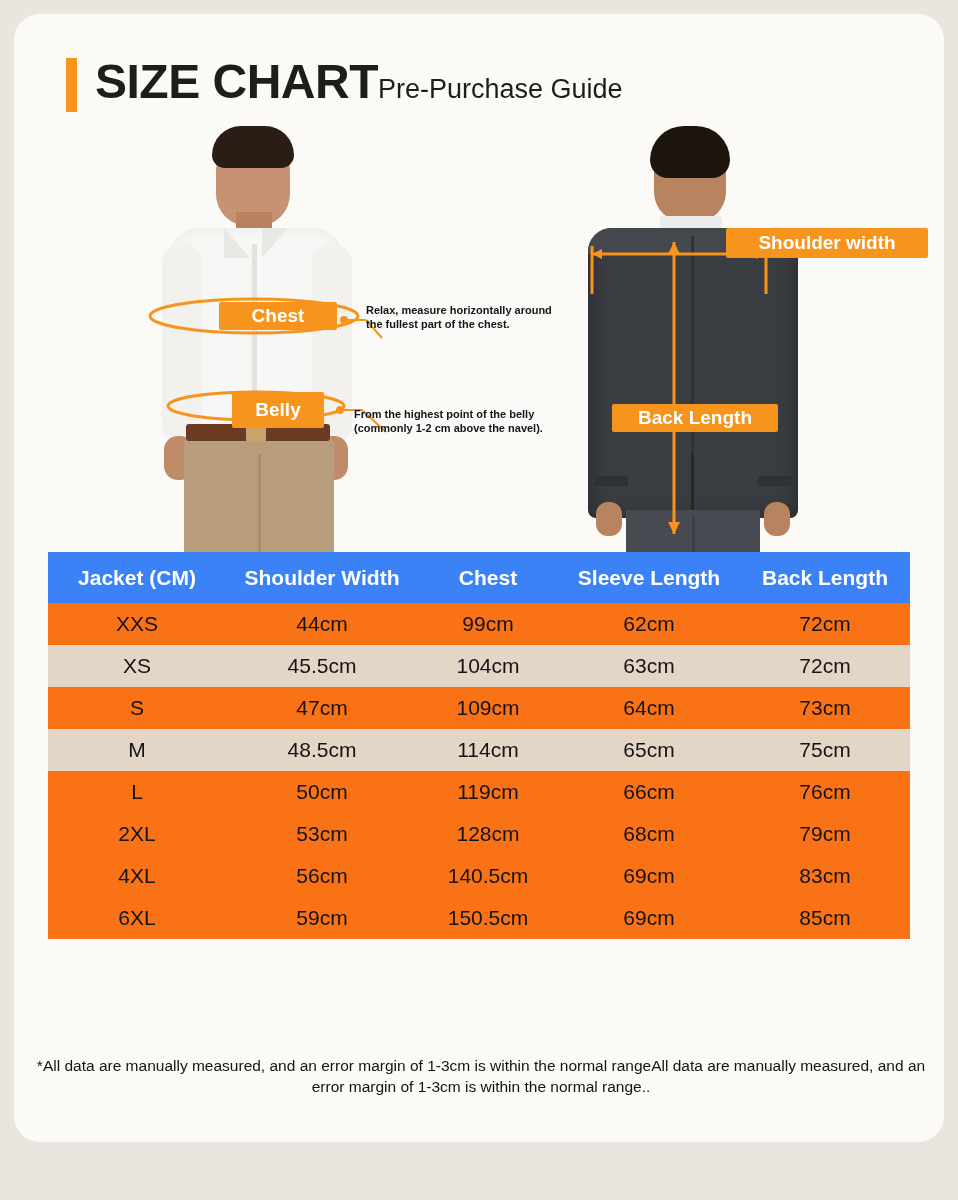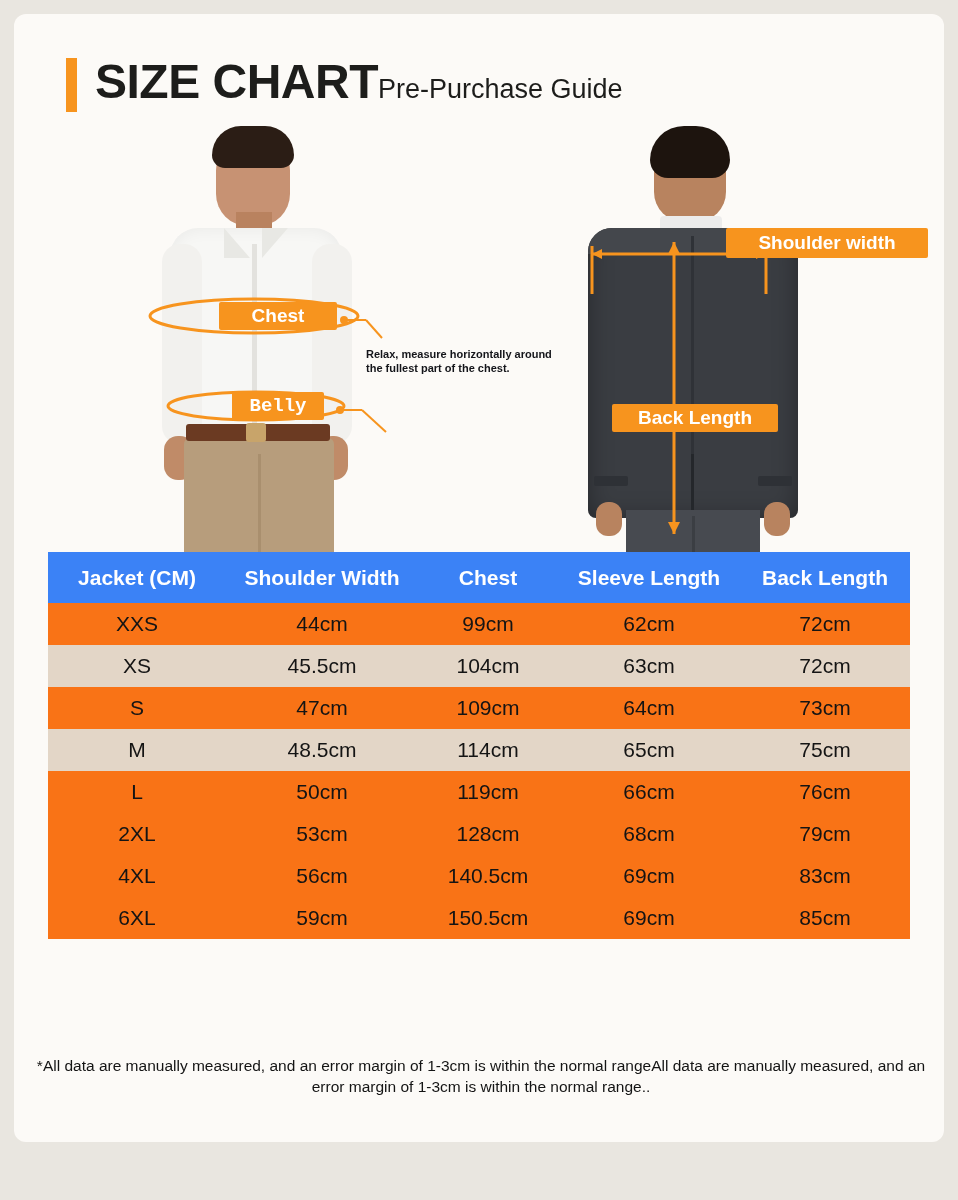--- a/index.html
+++ b/index.html
@@ -15,21 +15,21 @@
     background: #e9e6e0;
     overflow: hidden;
   }
   .card {
     position: absolute;
     left: 14px;
     top: 14px;
     width: 930px;
     height: 1128px;
     background: #fcfaf7;
-    border-radius: 12px;
+    border-radius: 26px;
     overflow: hidden;
   }
 
   
   .header {
     position: absolute;
     left: 52px;
     top: 44px;
     display: flex;
     align-items: baseline;
@@ -128,32 +128,32 @@
     position: absolute;
     background: #f7941e;
     color: #ffffff;
     font-weight: bold;
     display: flex;
     align-items: center;
     justify-content: center;
     border-radius: 2px;
   }
   .tag-chest { left: 205px; top: 178px; width: 118px; height: 28px; font-size: 19px; }
-  .tag-belly { left: 218px; top: 268px; width: 92px; height: 28px; font-size: 19px; font-family: Liberation Mono, monospace; }
+  .tag-belly { left: 218px; top: 268px; width: 92px; height: 36px; font-size: 19px; }
   .tag-shoulder { left: 712px; top: 104px; width: 202px; height: 30px; font-size: 19px; }
   .tag-backlength { left: 598px; top: 280px; width: 166px; height: 28px; font-size: 19px; }
 
   .note {
     position: absolute;
     font-size: 11px;
     color: #14151a;
     font-weight: bold;
     line-height: 1.25;
   }
-  .note-chest { left: 352px; top: 180px; width: 200px; margin-top: 44px; }
+  .note-chest { left: 352px; top: 180px; width: 200px; }
   .note-belly { left: 340px; top: 284px; width: 210px; }
 
   .svg-layer { position: absolute; left: 0; top: 0; width: 930px; height: 430px; }
 
   
   .table-wrap {
     position: absolute;
     left: 34px;
     top: 538px;
     width: 862px;
@@ -265,20 +265,21 @@
         <polygon points="660,118 654,130 666,130" fill="#f7941e"></polygon>
         <polygon points="660,410 654,398 666,398" fill="#f7941e"></polygon>
       </svg>
 
       <div class="tag tag-chest">Chest</div>
       <div class="tag tag-belly">Belly</div>
       <div class="tag tag-shoulder">Shoulder width</div>
       <div class="tag tag-backlength">Back  Length</div>
 
       <div class="note note-chest">Relax, measure horizontally around the fullest part of the chest.</div>
+      <div class="note note-belly">From the highest point of the belly (commonly 1-2 cm above the navel).</div>
     </div>
 
     <div class="table-wrap">
       <table class="size-table">
         <colgroup>
           <col style="width:178px">
           <col style="width:192px">
           <col style="width:140px">
           <col style="width:182px">
           <col style="width:170px">

